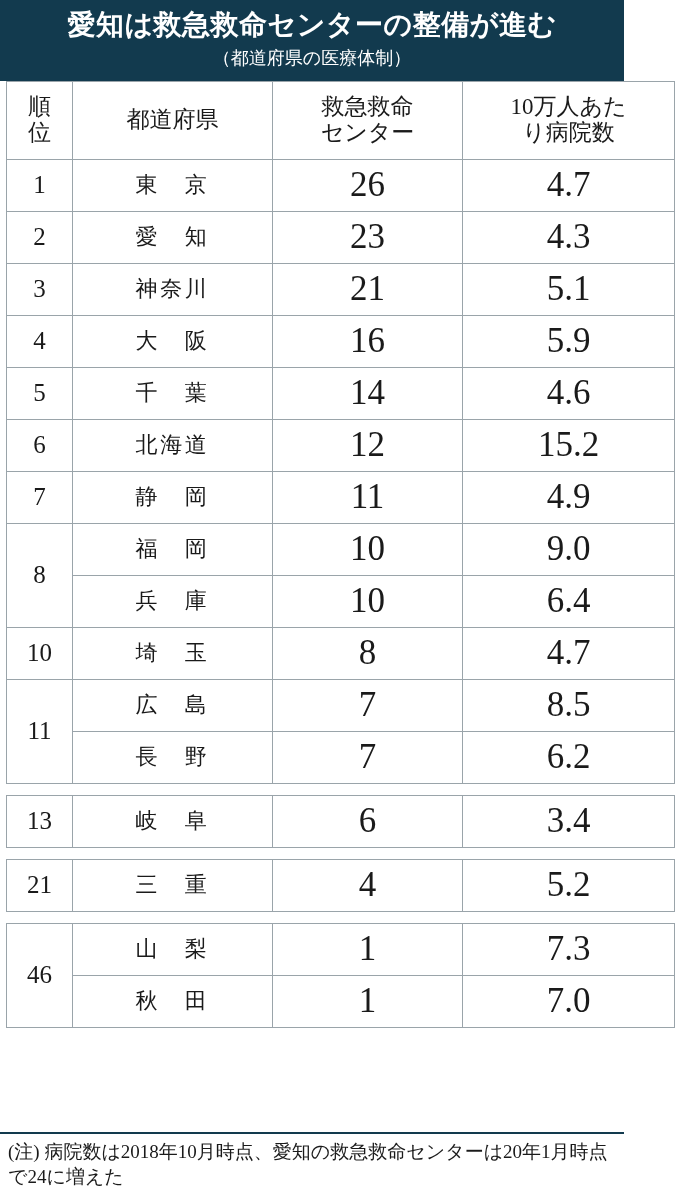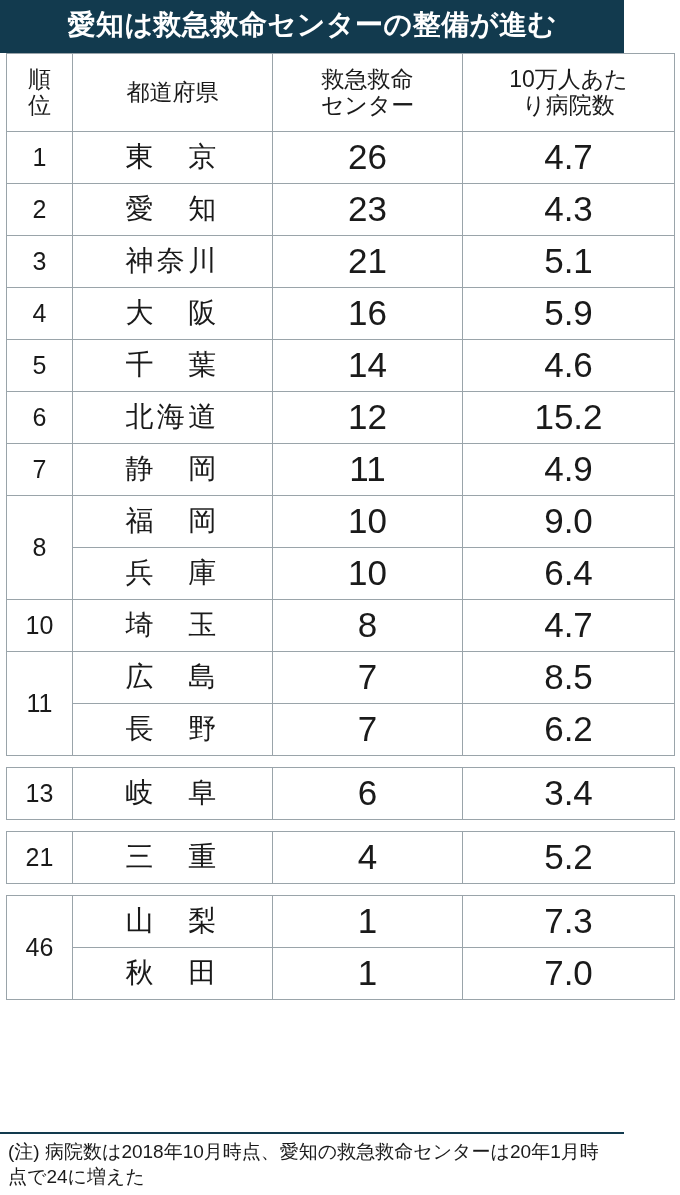--- a/index.html
+++ b/index.html
@@ -14,20 +14,21 @@
     color: #1a1a1a;
     -webkit-font-smoothing: antialiased;
   }
   .figure {
     width: 624px;
     height: 1195px;
     box-sizing: border-box;
     display: flex;
     flex-direction: column;
     background: #ffffff;
+    font-family: Liberation Serif, serif;
   }
   
   .header {
     background: #123a4e;
     color: #ffffff;
     padding: 10px 8px 12px 8px;
     box-sizing: border-box;
   }
   .header-title {
     font-size: 28px;
@@ -85,21 +86,21 @@
     display: inline-block;
     line-height: 1.05;
   }
   tbody td {
     font-size: 26px;
     height: 51px;
     padding: 0;
   }
   td.rank { font-size: 25px; }
   td.pref {
-    font-size: 28px;
+    font-size: 22px;
     letter-spacing: 0.12em;
   }
   td.num { font-size: 35px; }
   tr.gap td {
     border-left: 1px solid #9aa4aa;
     border-right: 1px solid #9aa4aa;
     border-top: 1px solid #9aa4aa;
     border-bottom: 1px solid #9aa4aa;
     height: 11px;
     background: #ffffff;
@@ -119,20 +120,21 @@
   .notes .line { white-space: normal; }
   .notes .src { margin-top: 2px; }
 </style>
 </head>
 <body>
 
 <div class="figure">
 
   <div class="header">
     <div class="header-title">愛知は救急救命センターの整備が進む</div>
+    <div class="header-sub">（都道府県の医療体制）</div>
   </div>
 
   <div class="table-wrap">
     <table class="grid">
       <colgroup>
         <col class="c-rank">
           <col class="c-pref">
           <col class="c-ctr">
           <col class="c-hosp">
       </colgroup>

